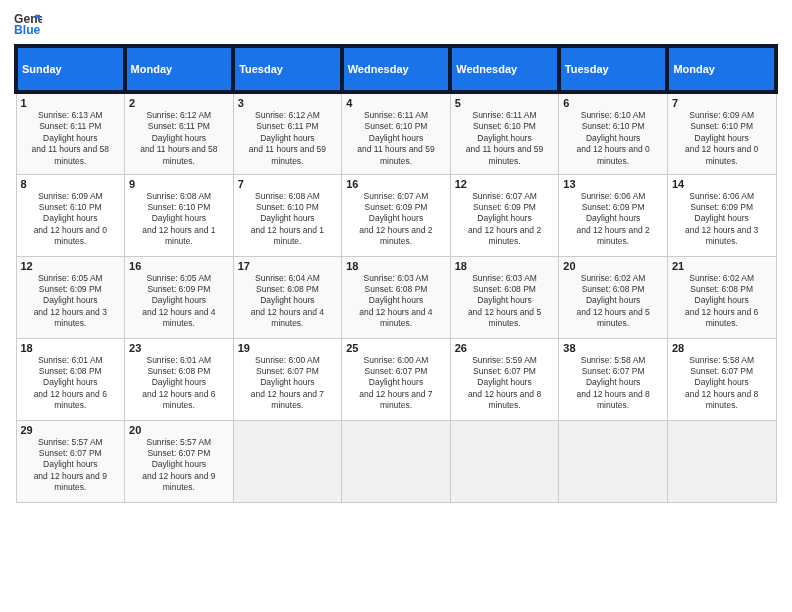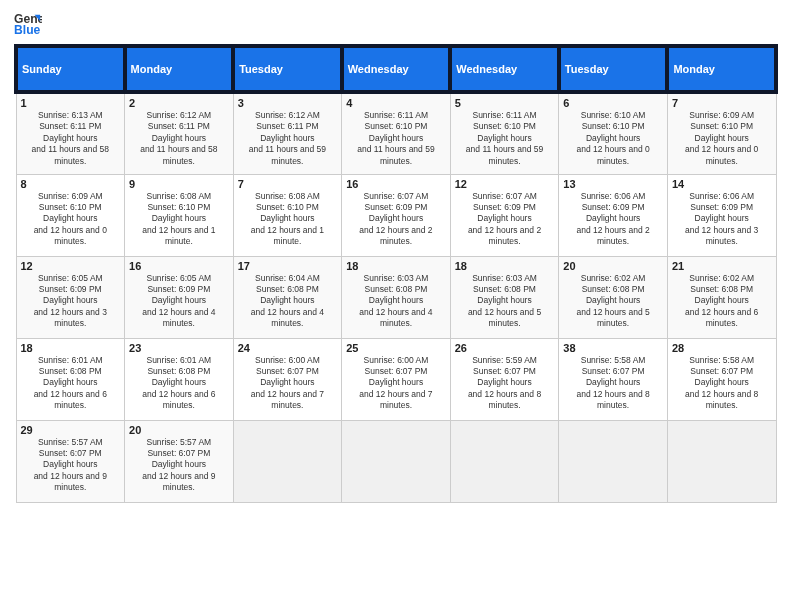--- a/index.html
+++ b/index.html
@@ -332,21 +332,21 @@
           <td>
         <span class="day-num">23</span>
         <div class="day-info">
           Sunrise: 6:01 AM<br>
           Sunset: 6:08 PM<br>
           Daylight hours<br>
           and 12 hours and 6 minutes.
         </div>
       </td>
           <td>
-        <span class="day-num">24</span>
+        <span class="day-num">19</span>
         <div class="day-info">
           Sunrise: 6:00 AM<br>
           Sunset: 6:07 PM<br>
           Daylight hours<br>
           and 12 hours and 7 minutes.
         </div>
       </td>
           <td>
         <span class="day-num">25</span>
         <div class="day-info">

